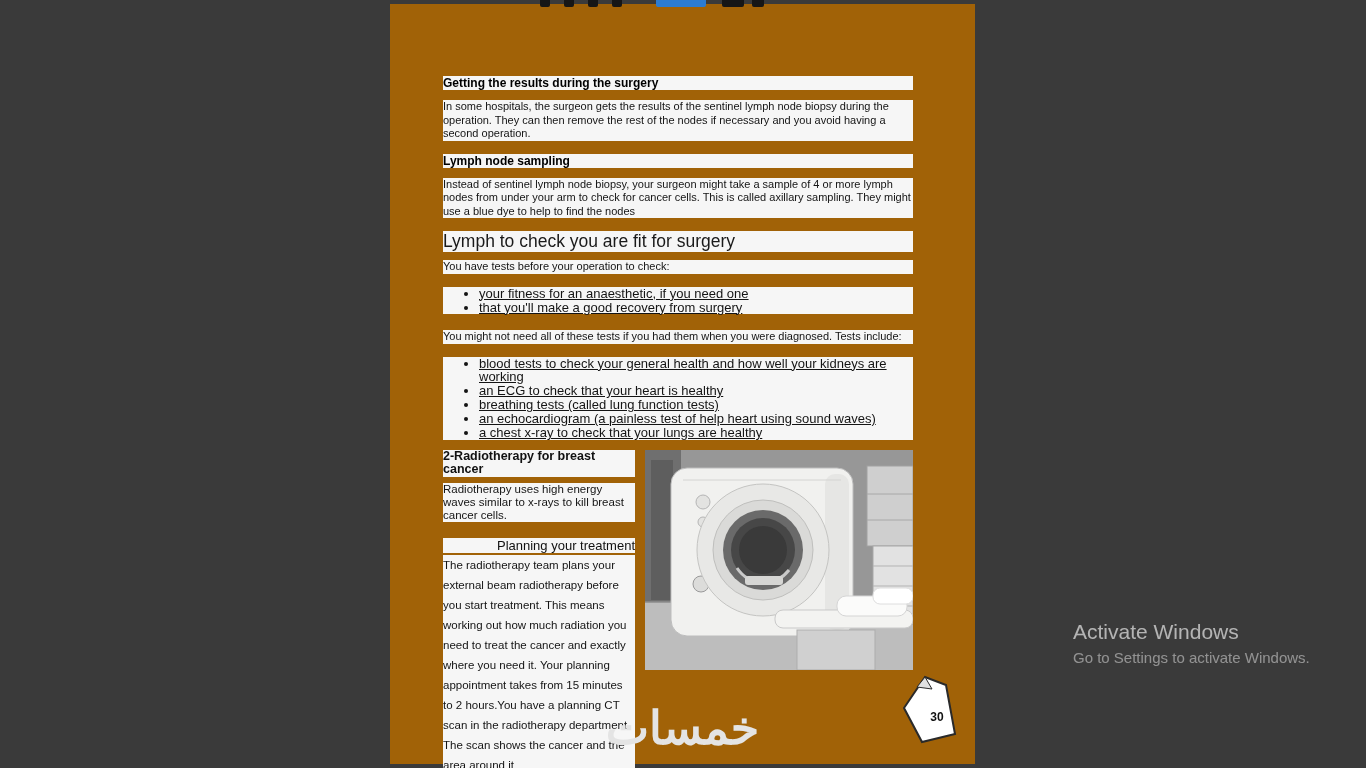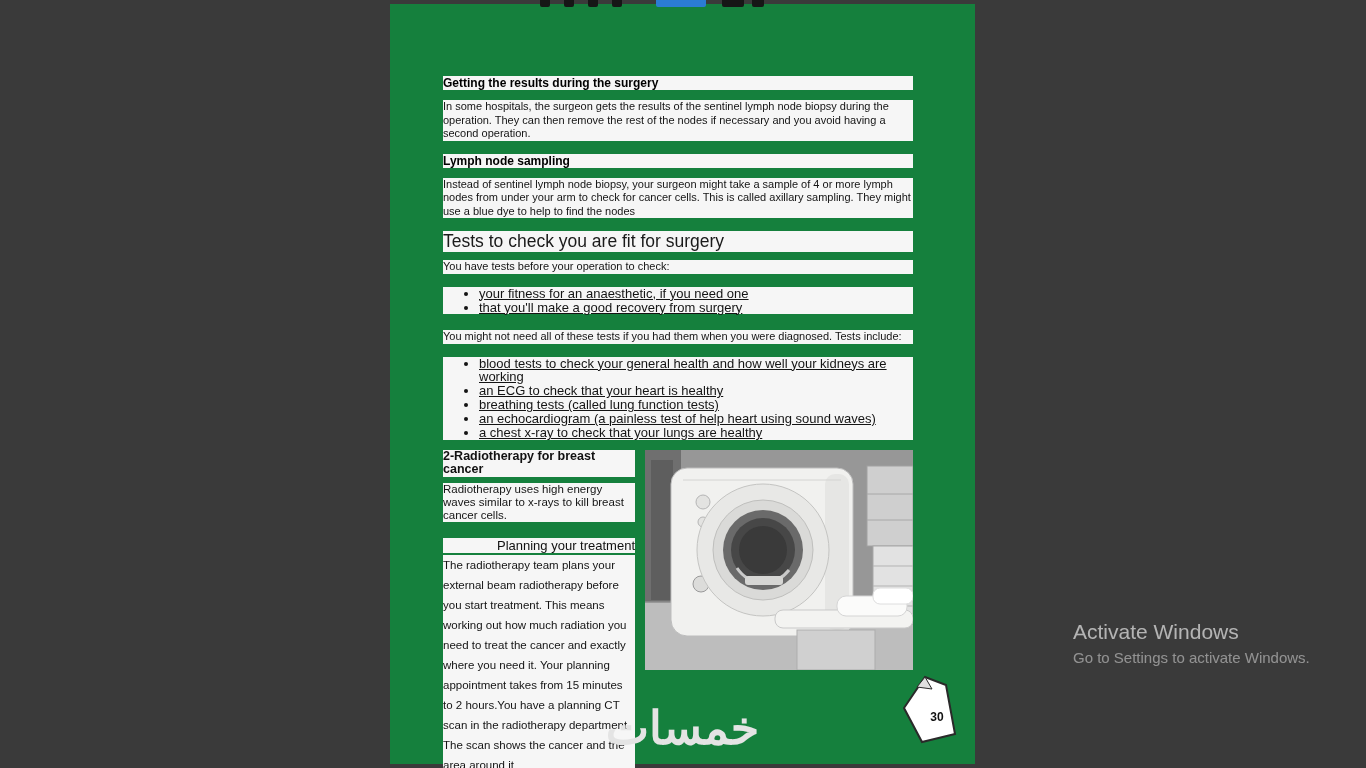--- a/index.html
+++ b/index.html
@@ -15,21 +15,21 @@
   .ti { display:inline-block; height:7px; border-radius:0 0 2px 2px; }
   .ti.dark { width:10px; background:#161616; margin-right:14px; }
   .ti.dark.gap { margin-right:34px; }
   .ti.blue { width:50px; background:#2b7cd3; margin-right:16px; }
   .ti.dark.w22 { width:22px; margin-right:8px; }
   .ti.dark.w12 { width:12px; margin-right:0; }
 
   
   .page {
     position:absolute; left:390px; top:4px; width:585px; height:760px;
-    background:#15803d;
+    background:#a16207;
   }
   .content { padding:72px 62px 0 53px; }
   .shade { background:#f6f6f6; }
 
   .doc-h { font-size:12px; font-weight:bold; color:#000; margin:0 0 10px; line-height:14px; }
   .doc-h.mt { margin-top:6px; }
   p.body { font-size:11px; line-height:13.5px; margin:0 0 13px; color:#141414; }
   .big-h { font-size:17.5px; font-weight:400; color:#1a1a1a; margin:8px 0 8px; line-height:21px; }
   ul.doc-list { margin:12px 0 16px; padding-left:36px; }
   ul.doc-list.second { margin:12px 0 10px; }
@@ -75,21 +75,21 @@
 
   <div class="page">
     <div class="content">
 
       <h3 class="doc-h shade">Getting the results during the surgery</h3>
       <p class="body shade">In some hospitals, the surgeon gets the results of the sentinel lymph node biopsy during the operation. They can then remove the rest of the nodes if necessary and you avoid having a second operation.</p>
 
       <h3 class="doc-h mt shade">Lymph node sampling</h3>
       <p class="body shade">Instead of sentinel lymph node biopsy, your surgeon might take a sample of 4 or more lymph nodes from under your arm to check for cancer cells. This is called axillary sampling. They might use a blue dye to help to find the nodes</p>
 
-      <h2 class="big-h shade">Tests to check you are fit for surgery</h2>
+      <h2 class="big-h shade">Lymph to check you are fit for surgery</h2>
       <p class="body shade">You have tests before your operation to check:</p>
 
       <ul class="doc-list shade">
         <li>your fitness for an anaesthetic, if you need one</li>
         <li>that you'll make a good recovery from surgery</li>
       </ul>
 
       <p class="body shade">You might not need all of these tests if you had them when you were diagnosed. Tests include:</p>
 
       <ul class="doc-list second shade">

